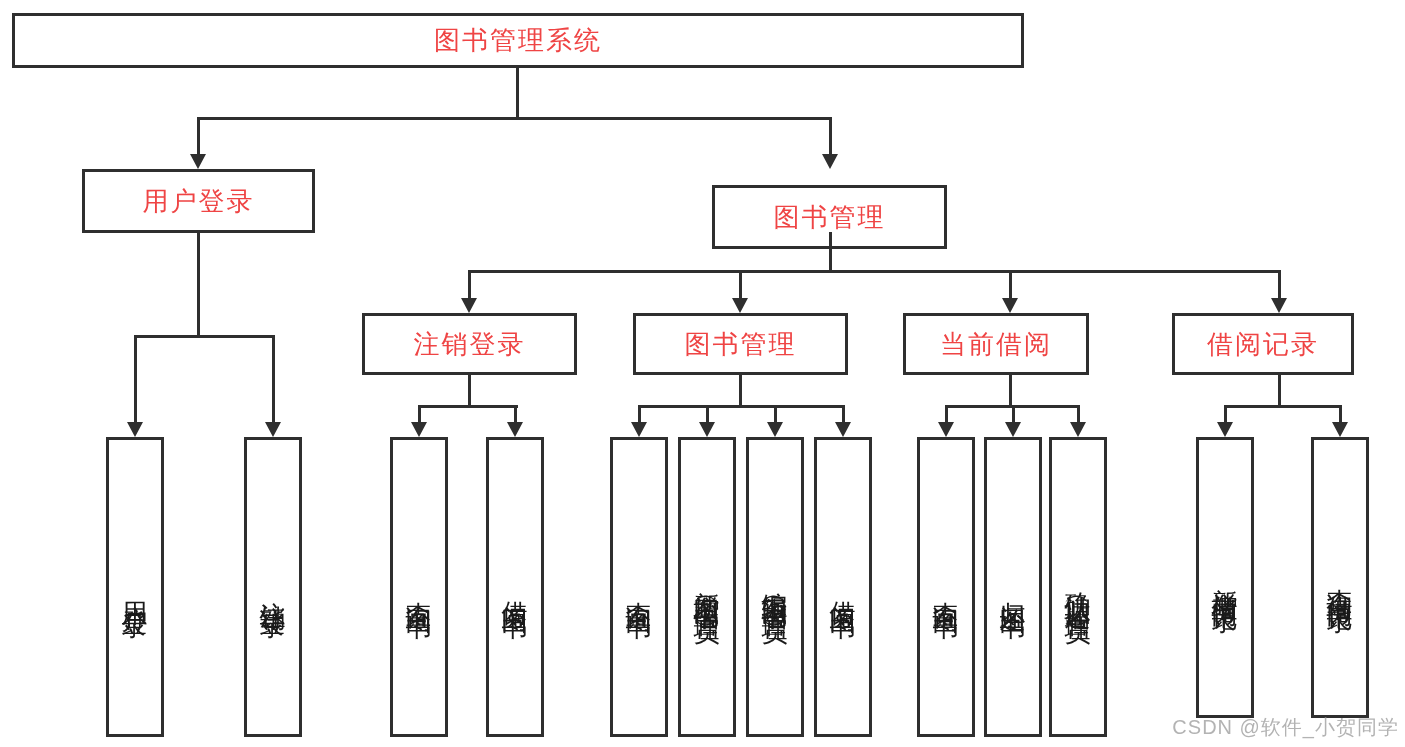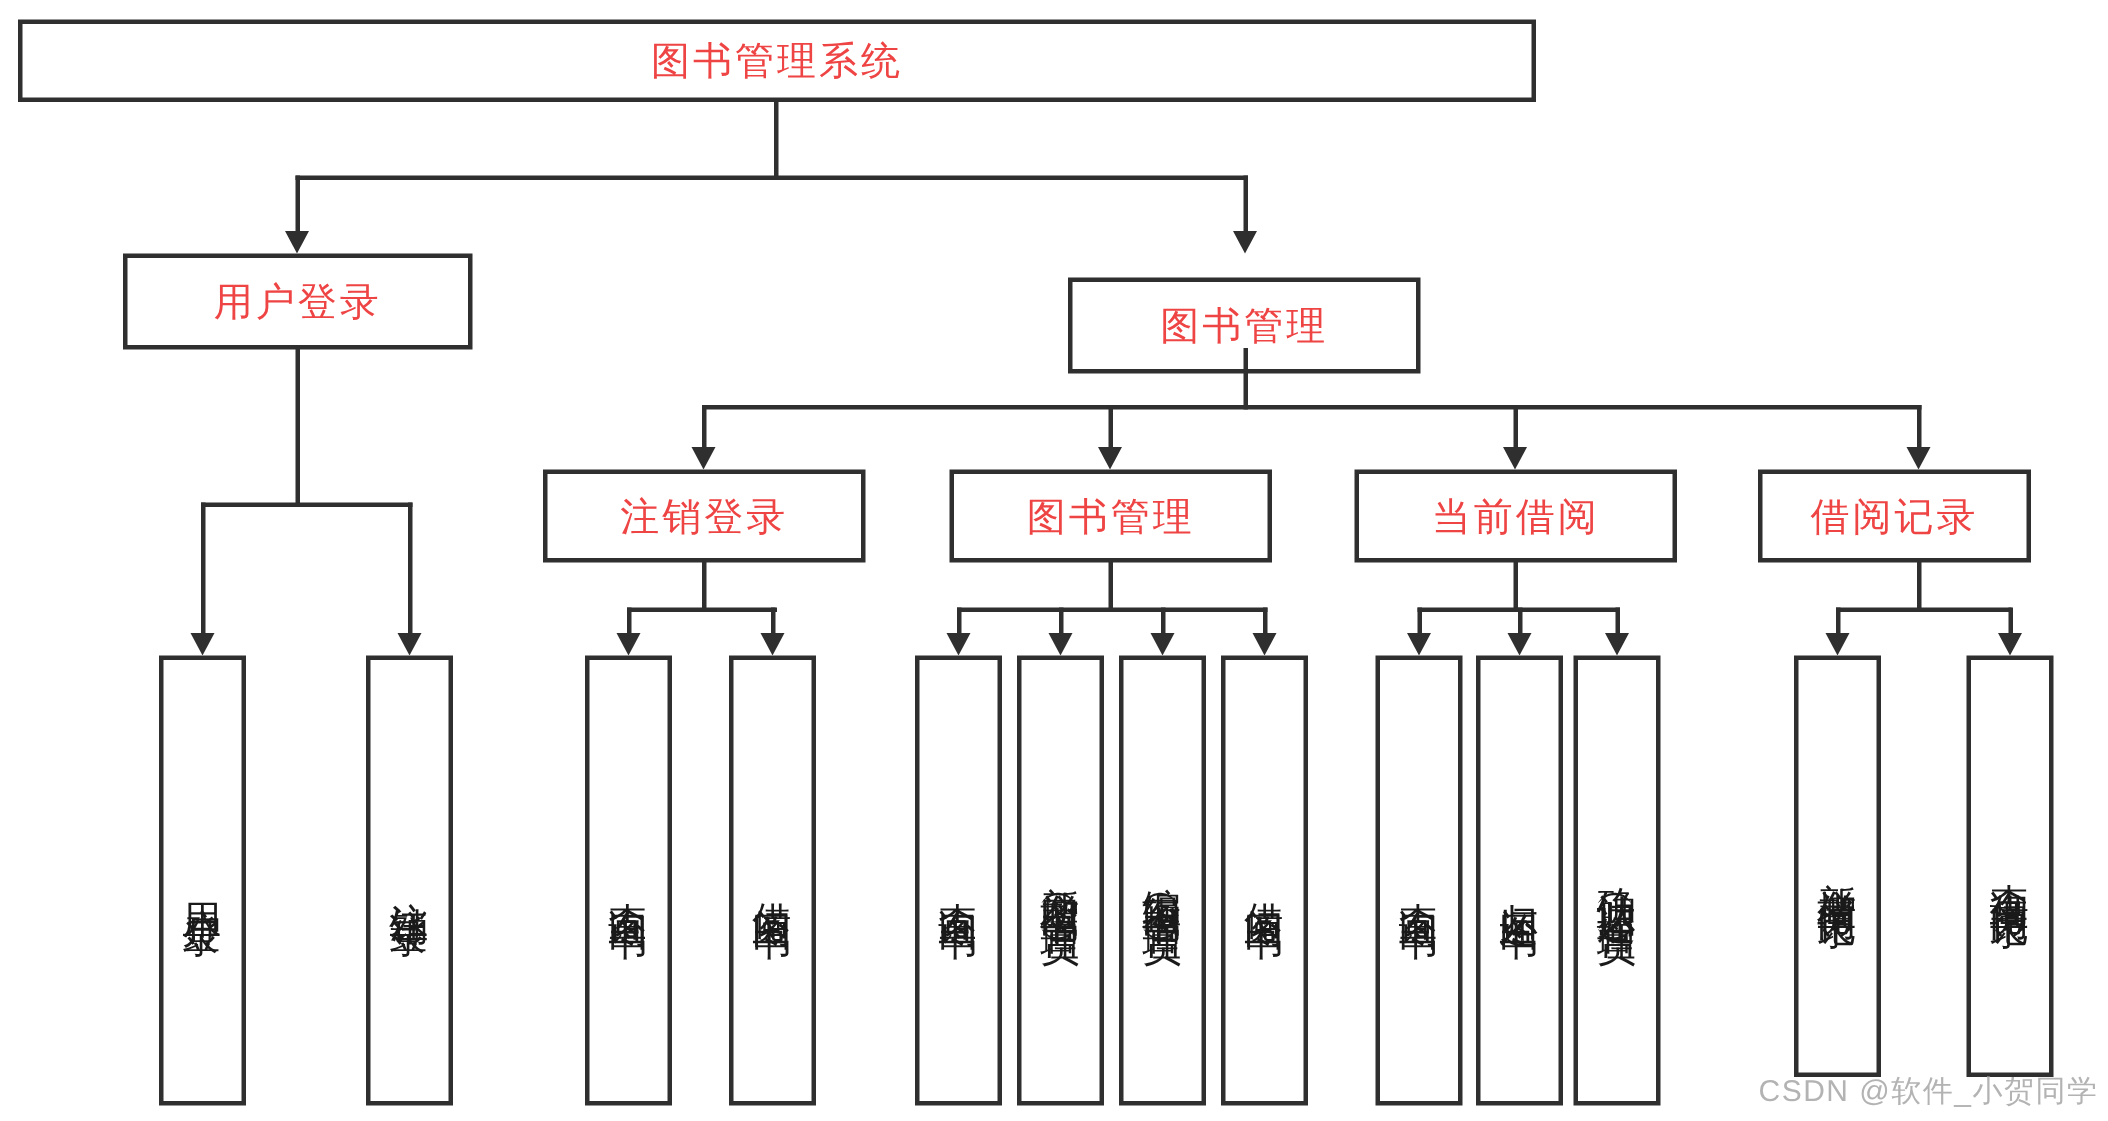--- a/index.html
+++ b/index.html
@@ -90,21 +90,21 @@
   <div class="ar" style="left:461px; top:298px;"></div>
   <div class="vl" style="left:739px; top:270px; height:30px;"></div>
   <div class="ar" style="left:732px; top:298px;"></div>
   <div class="vl" style="left:1009px; top:270px; height:30px;"></div>
   <div class="ar" style="left:1002px; top:298px;"></div>
   <div class="vl" style="left:1278px; top:270px; height:30px;"></div>
   <div class="ar" style="left:1271px; top:298px;"></div>
 
   <div class="box" style="left:362px; top:313px; width:215px; height:62px;">注销登录</div>
   <div class="box" style="left:633px; top:313px; width:215px; height:62px;">图书管理</div>
-  <div class="box" style="left:903px; top:313px; width:215px; height:62px;">当前借阅</div>
+  <div class="box" style="left:903px; top:313px; width:186px; height:62px;">当前借阅</div>
   <div class="box" style="left:1172px; top:313px; width:182px; height:62px;">借阅记录</div>
 
   <div class="vl" style="left:468px; top:374px; height:34px;"></div>
   <div class="hl" style="left:418px; top:405px; width:100px;"></div>
   <div class="vl" style="left:418px; top:405px; height:19px;"></div>
   <div class="ar" style="left:411px; top:422px;"></div>
   <div class="vl" style="left:514px; top:405px; height:19px;"></div>
   <div class="ar" style="left:507px; top:422px;"></div>
 
   <div class="vl" style="left:739px; top:374px; height:34px;"></div>

